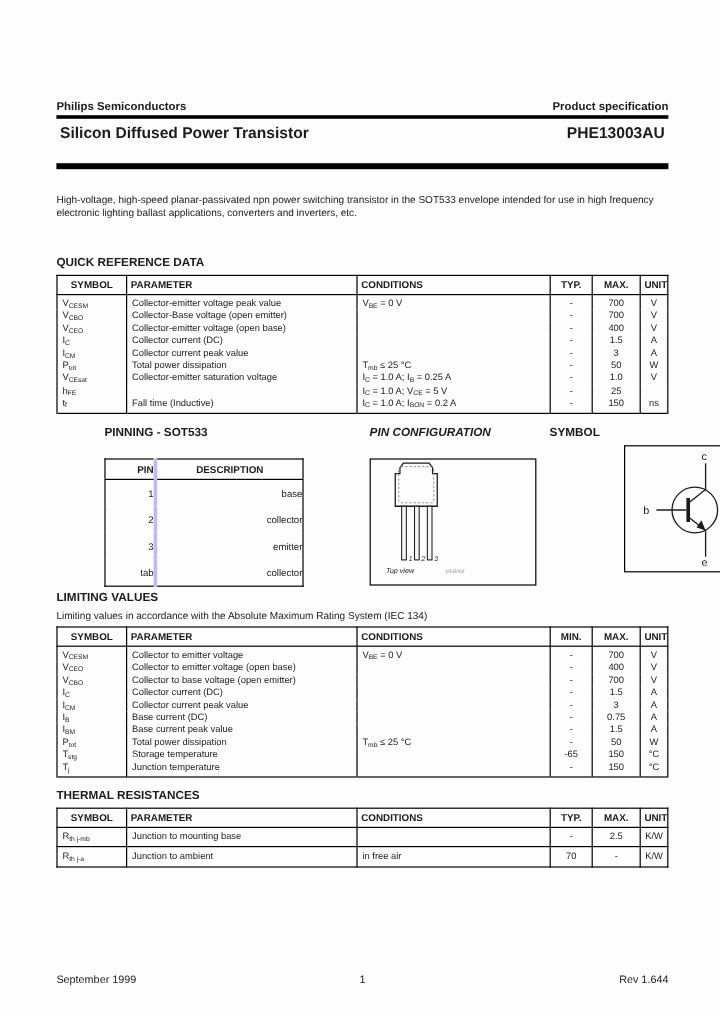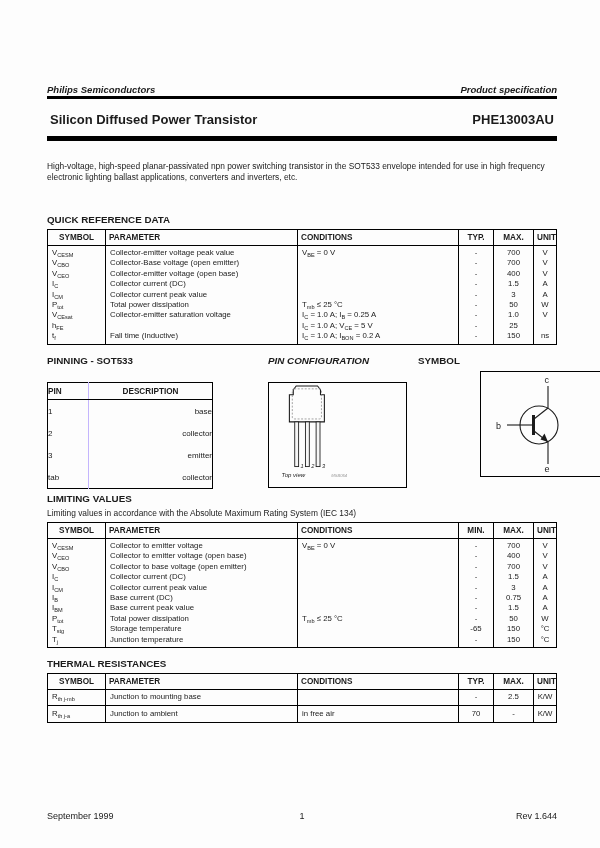--- a/index.html
+++ b/index.html
@@ -1,24 +1,24 @@
 <!DOCTYPE html>
 <html><head>
 <meta charset="utf-8">
 <style>
   html,body{margin:0;padding:0;}
   body{width:600px;height:848px;background:#fdfdfd;color:#1b1b1b;
        font-family:"Liberation Sans", sans-serif;position:relative;overflow:hidden;}
   .abs{position:absolute;left:47px;width:510px;}
   
   #doc-header{top:84px;display:flex;justify-content:space-between;
-              font-size:9.5px;font-weight:bold;font-style:italic;}
+              font-size:9.5px;font-weight:bold;}
   #bar1{top:96px;height:3px;background:#000;}
   #title-row{top:103px;height:33px;display:flex;justify-content:space-between;
-             align-items:center;font-size:13px;font-weight:bold;padding:0 3px;box-sizing:border-box;}
+             align-items:flex-start;font-size:13px;font-weight:bold;padding:0 3px;box-sizing:border-box;}
   #bar2{top:136px;height:5px;background:#000;}
   
   .sec-h{font-size:9.8px;font-weight:bold;margin:0 0 4px 0;}
   #general{top:158px;}
   #general p{margin:3px 0 0 0;font-size:8.4px;line-height:10.8px;}
   #quickref{top:214px;}
   #limiting{top:493px;}
   #limiting .note{font-size:8.4px;margin:1px 0 4px 0;}
   #thermal{top:658px;}
   
@@ -30,31 +30,31 @@
   table.spec th:nth-child(5),table.spec th:nth-child(6){text-align:center;}
   table.spec td{border-left:1px solid #000;border-right:1px solid #000;
                 font-size:7.8px;line-height:10.4px;padding:0 4px;vertical-align:top;
                 overflow:hidden;white-space:nowrap;}
   table.spec td:nth-child(n+4){text-align:center;padding:0 1px;}
   table.spec tbody tr:first-child td{padding-top:2px;}
   table.spec tbody tr:last-child td{padding-bottom:2px;}
   table.spec.rowlines td{border-bottom:1px solid #000;padding-top:3px;padding-bottom:3px;}
   sub{font-size:5.6px;vertical-align:-1.5px;line-height:0;}
   
-  #pinrow{top:355px;height:130px;}
+  #pinrow{top:355px;height:130px;margin-left:40px;}
   #pinrow .sec-h{margin-bottom:0;}
   .pincol{position:absolute;top:0;}
   #pinning-col{left:0;width:166px;}
   #pinconf-col{left:221px;width:129px;font-style:italic;}
   #symbol-col{left:371px;width:186px;}
   table.pin{border-collapse:collapse;border:1.5px solid #000;width:166px;
             table-layout:fixed;margin-top:16px;}
   table.pin th{font-size:8.2px;font-weight:bold;text-align:center;
                border-bottom:1px solid #000;padding:4px 0 3px 0;}
-  table.pin th:first-child,table.pin td:first-child{border-right:1px solid #c4b5fd;width:40px;text-align:left;}
+  table.pin th:first-child,table.pin td:first-child{border-right:3px solid #c4b5fd;width:40px;text-align:right;}
   table.pin td{font-size:8px;height:22px;vertical-align:middle;padding:0;}
   table.pin td:last-child{padding-left:23px;text-align:right;}
   .drawbox{border:1.5px solid #000;background:#fdfdfd;margin-top:16px;}
   #pinconf-box{width:137px;height:104px;}
   #symbol-box{position:absolute;left:62px;top:16px;width:124px;height:104px;
               border:1.5px solid #000;}
   
   #doc-footer{top:811px;height:14px;font-size:9px;}
   #doc-footer .fl{position:absolute;left:0;}
   #doc-footer .fc{position:absolute;left:50%;transform:translateX(-50%);}

